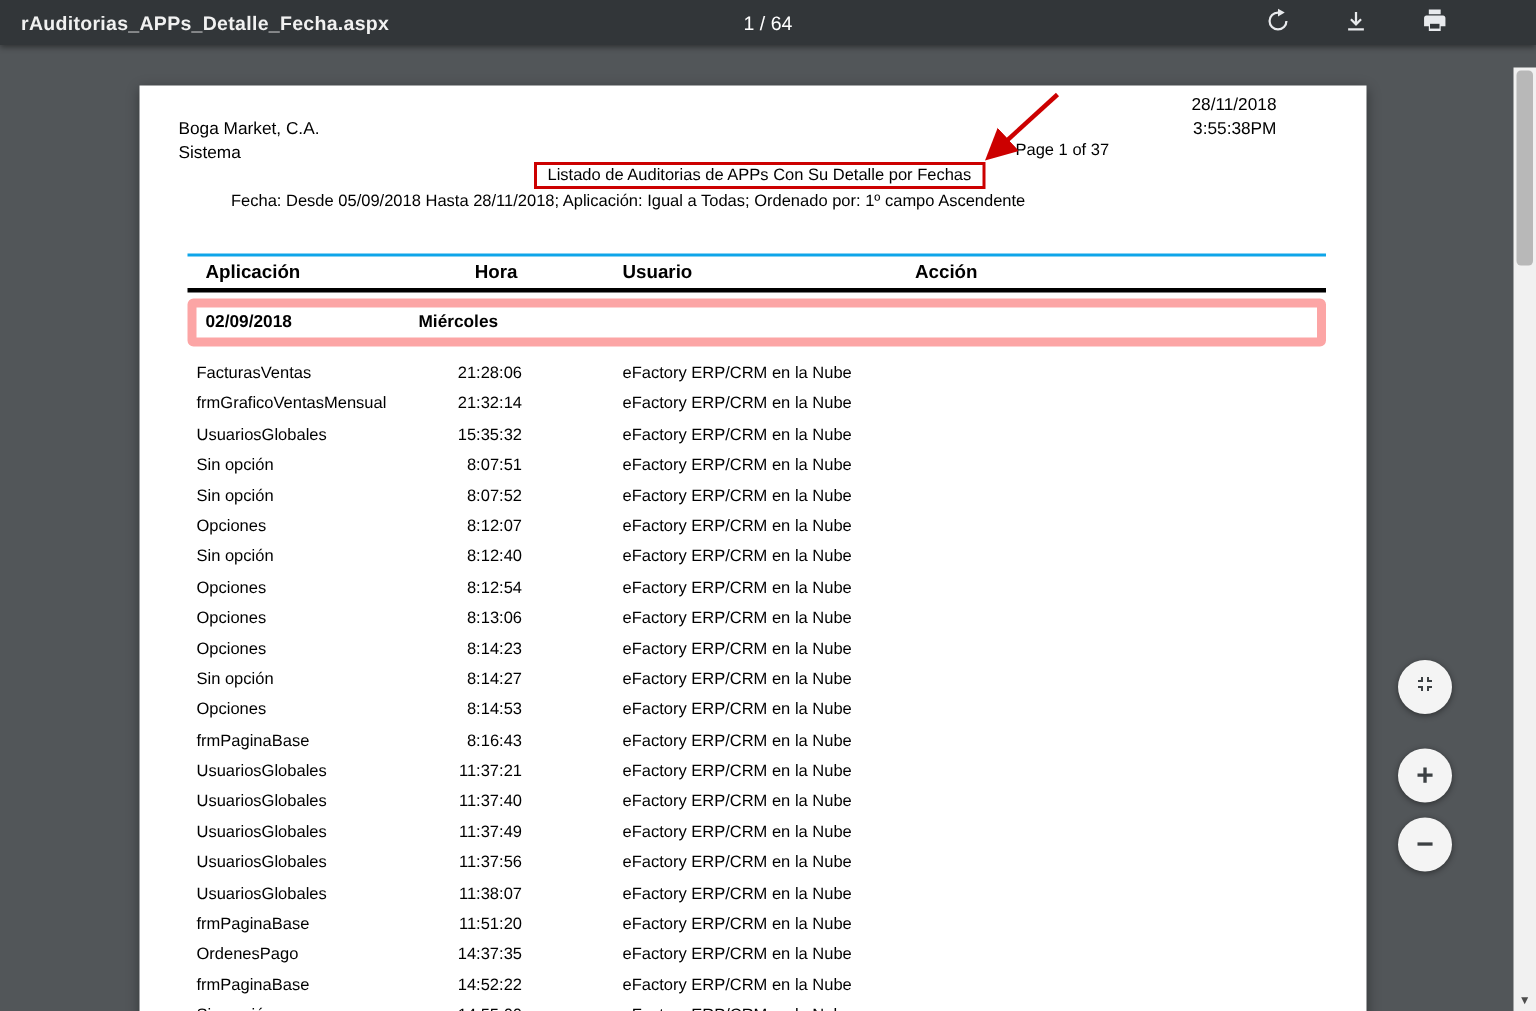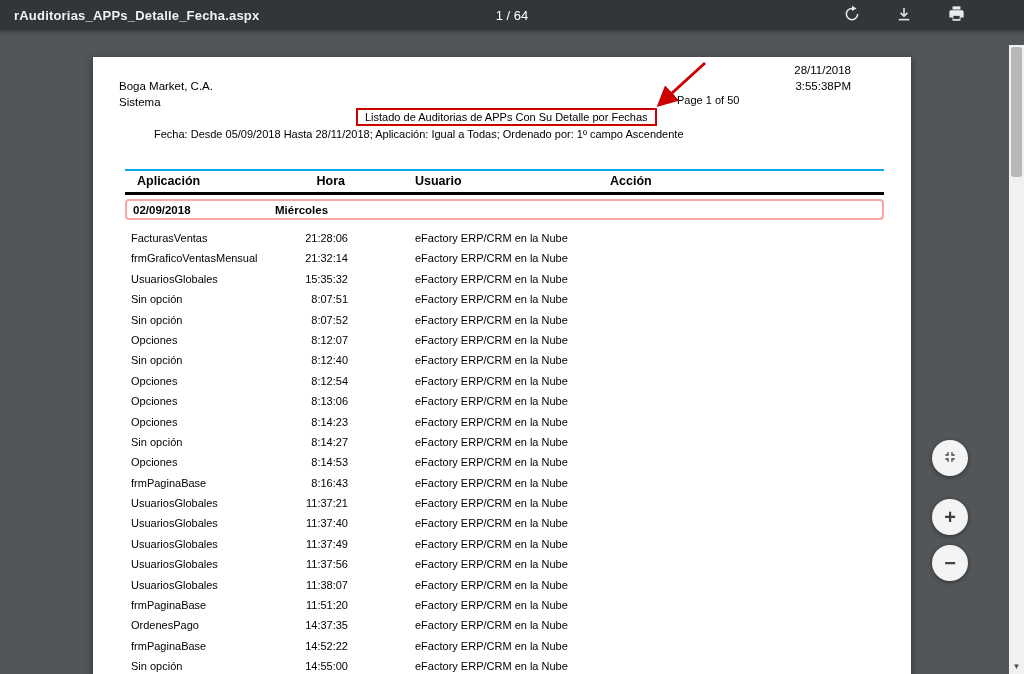--- a/index.html
+++ b/index.html
@@ -32,21 +32,21 @@
   .annotation-arrow { position:absolute; left:550px; top:2px; }
 
   
   .report-table { position:absolute; left:32px; top:112px; width:759px; font-size:11px; }
   .grid { display:grid; grid-template-columns:145px 80px 260px 1fr; }
   .table-head { font-weight:bold; font-size:12.5px; border-top:2px solid #0ea5e9;
                 padding-top:3px; padding-bottom:3px; border-bottom:3px solid #000; line-height:15px; }
   .h-app { padding-left:12px; }
   .h-hora { text-align:right; padding-right:5px; }
   .h-usuario { padding-left:65px; }
-  .group-box { border:2px solid #fca5a5; border-radius:4px; margin-top:4px; height:21px;
+  .group-box { border:6px solid #fca5a5; border-radius:4px; margin-top:4px; height:32px;
                align-items:center; font-weight:bold; font-size:11.5px; }
   .g-date { padding-left:6px; }
   .g-day { padding-left:3px; }
   .rows { margin-top:8px; }
   .row { height:20.4px; line-height:20.4px; white-space:nowrap; }
   .c-app { padding-left:6px; }
   .c-hora { text-align:right; padding-right:2px; }
   .c-usuario { padding-left:65px; }
 
   
@@ -110,21 +110,21 @@
       <div class="company-block">
         <div>Boga Market, C.A.</div>
         <div>Sistema</div>
       </div>
 
       <div class="datetime">
         <div>28/11/2018</div>
         <div>3:55:38PM</div>
       </div>
 
-      <div class="page-label">Page 1 of 50</div>
+      <div class="page-label">Page 1 of 37</div>
 
       <div class="title-box">Listado de Auditorias de APPs Con Su Detalle por Fechas</div>
 
       <svg class="annotation-arrow" width="72" height="54">
         <defs>
           <marker id="ah" markerWidth="8" markerHeight="8" refX="5.5" refY="3.5" orient="auto">
             <polygon points="0 0, 7 3.5, 0 7" fill="#cc0000"></polygon>
           </marker>
         </defs>
         <line x1="62" y1="4" x2="17" y2="45" stroke="#cc0000" stroke-width="3" marker-end="url(#ah)"></line>

